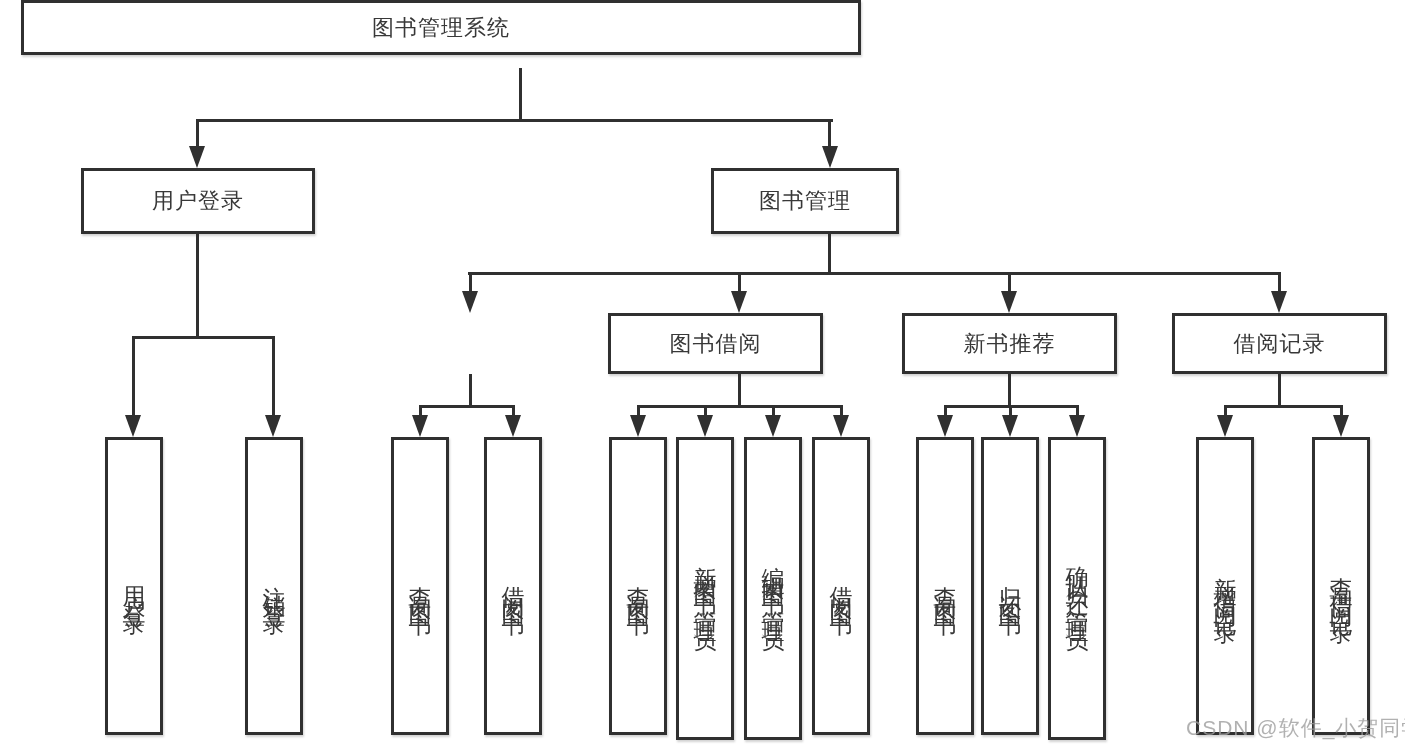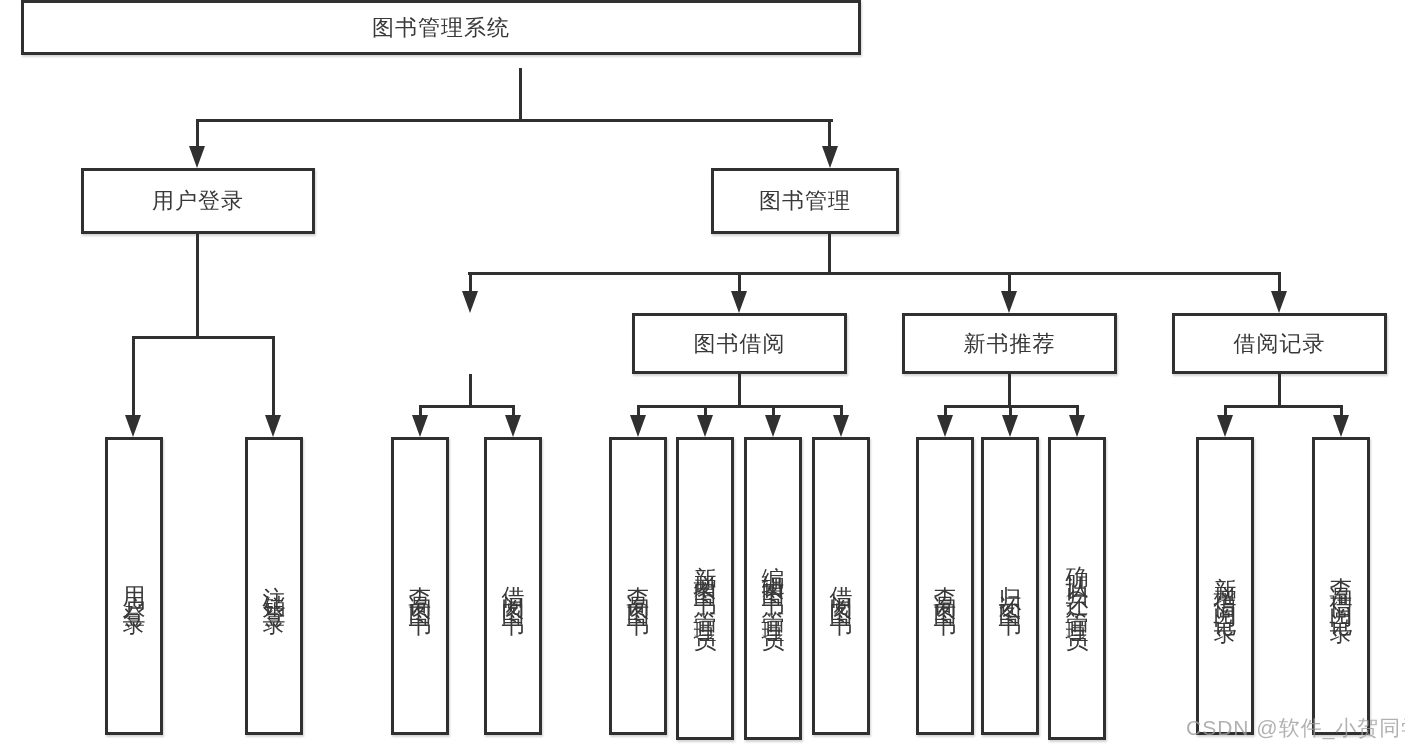--- a/index.html
+++ b/index.html
@@ -90,21 +90,21 @@
   <div class="line" style="left:468px;top:272px;width:813px;height:3px"></div>
   <div class="line" style="left:469px;top:272px;width:3px;height:22px"></div>
   <div class="arrow" style="left:462px;top:291px"></div>
   <div class="line" style="left:738px;top:272px;width:3px;height:22px"></div>
   <div class="arrow" style="left:731px;top:291px"></div>
   <div class="line" style="left:1008px;top:272px;width:3px;height:22px"></div>
   <div class="arrow" style="left:1001px;top:291px"></div>
   <div class="line" style="left:1278px;top:272px;width:3px;height:22px"></div>
   <div class="arrow" style="left:1271px;top:291px"></div>
 
-  <div class="box" style="left:632px;top:313px;width:215px;height:61px">
+  <div class="box" style="left:608px;top:313px;width:215px;height:61px">
     <span class="hlabel">图书借阅</span>
   </div>
   <div class="box" style="left:902px;top:313px;width:215px;height:61px">
     <span class="hlabel">新书推荐</span>
   </div>
   <div class="box" style="left:1172px;top:313px;width:215px;height:61px">
     <span class="hlabel">借阅记录</span>
   </div>
 
   <div class="line" style="left:469px;top:374px;width:3px;height:33px"></div>

